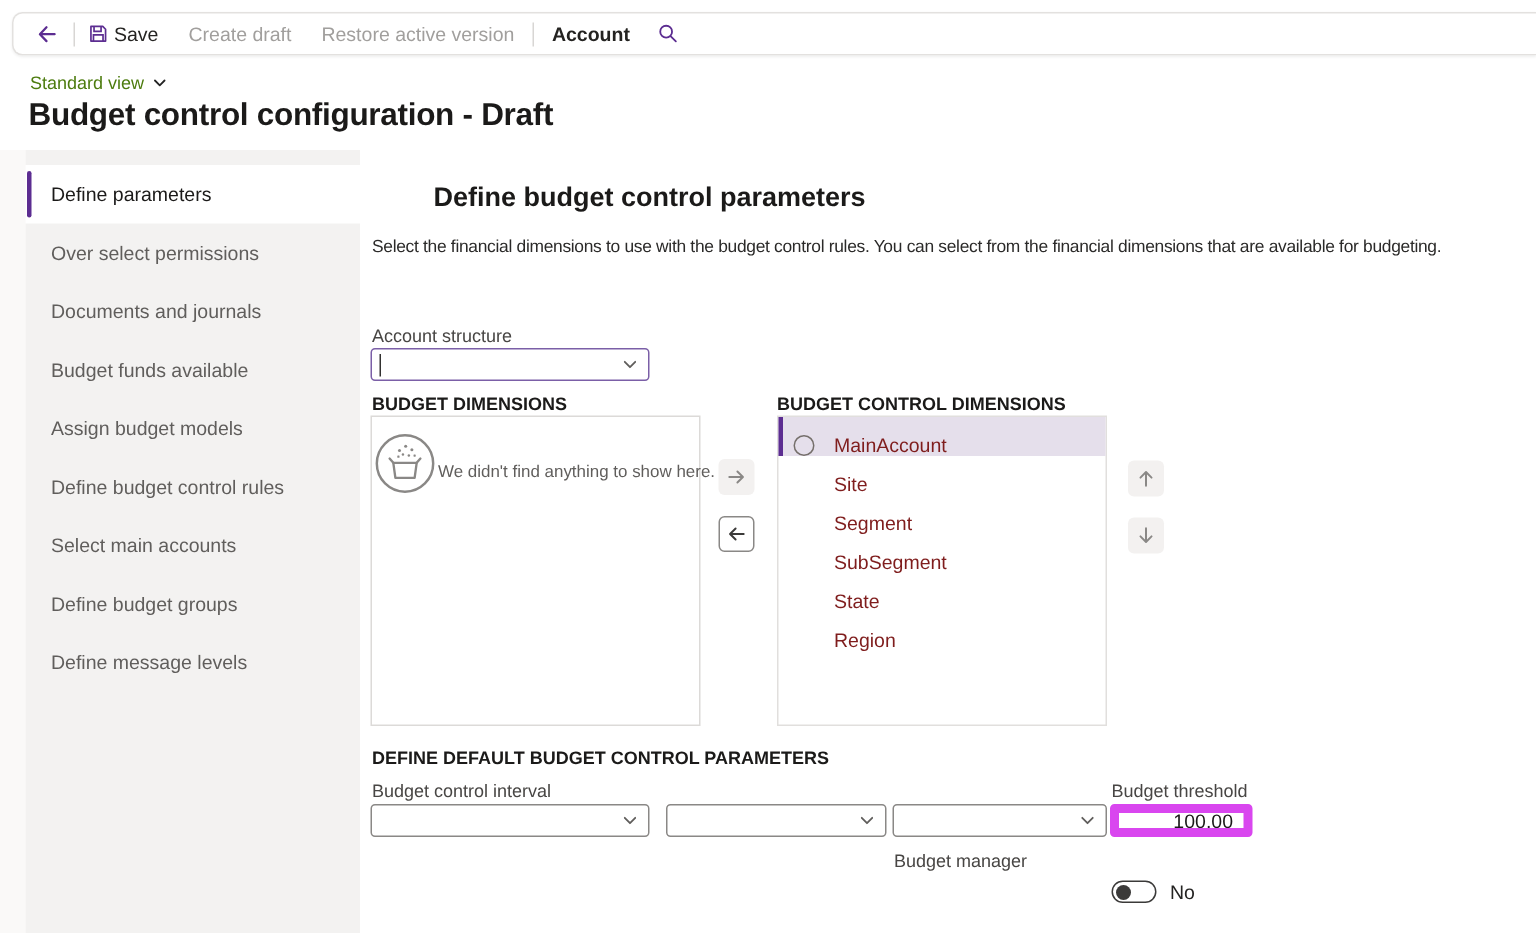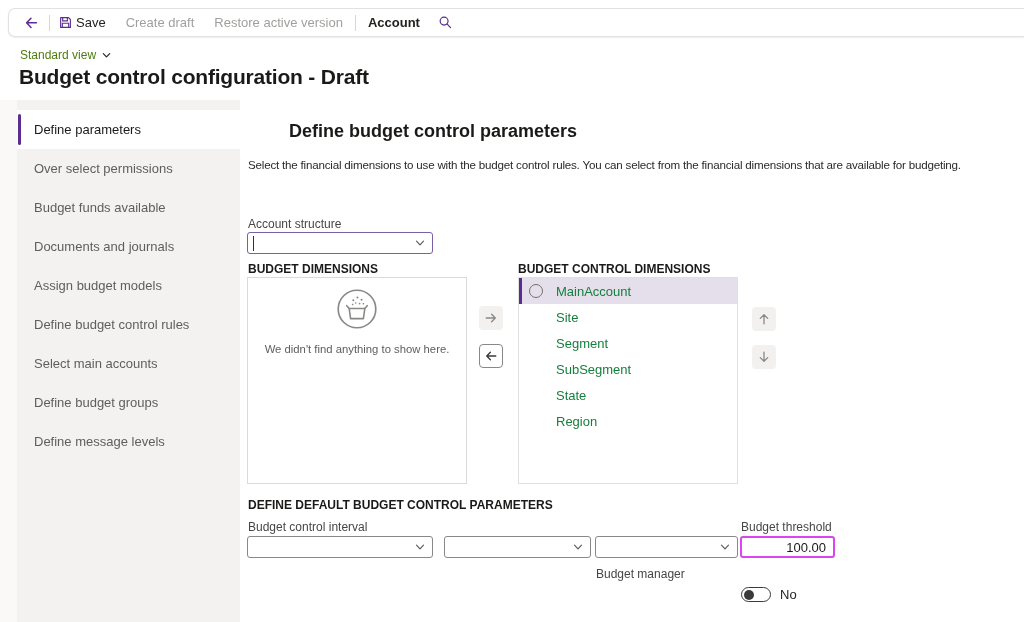--- a/index.html
+++ b/index.html
@@ -40,37 +40,37 @@
     display:flex; align-items:center; justify-content:flex-end; padding-right:6px; cursor:pointer; }
   .combo.focused { border-color:#7B5FA7; }
   .caret { position:absolute; left:5px; top:3px; width:1px; height:15px; background:#323130; }
 
   .list-title-left  { left:8px; top:162px; }
   .list-title-right { left:278px; top:162px; }
   .listbox { position:absolute; top:177px; width:220px; height:207px; background:#fff; border:1px solid #DCDAD8; }
   #left-box { left:7px; }
   #right-box { left:278px; border-color:#E1DFDD; }
 
-  .empty { display:flex; flex-direction:column; align-items:center; padding-top:9px; }
+  .empty { display:flex; flex-direction:row; align-items:center; padding-top:9px; }
   .empty-text { margin-top:12px; font-size:11.3px; color:#605E5C; white-space:nowrap; }
 
-  .dim-row { height:26px; display:flex; align-items:center; padding-left:37px; font-size:13px; color:#15803d; cursor:pointer; }
+  .dim-row { height:26px; display:flex; align-items:flex-end; padding-left:37px; font-size:13px; color:#7f1d1d; cursor:pointer; }
   .dim-row.selected { background:#E5DFEB; padding-left:0; }
   .dim-bar { width:3px; align-self:stretch; background:#5C2D91; }
   .radio { width:14px; height:14px; border:1px solid #756F6B; border-radius:50%; margin-left:7px; margin-right:13px; background:transparent; flex:none; }
 
   .arrow-btn { position:absolute; width:24px; height:24px; border-radius:4px; display:flex; align-items:center; justify-content:center; cursor:pointer; }
   .arrow-btn.ghost { background:#F3F1F0; }
   .arrow-btn.outlined { background:#fff; border:1px solid #8A8886; }
   #btn-right { left:239px; top:206px; }
   #btn-left  { left:239px; top:244px; }
   #btn-up    { left:512px; top:207px; }
   #btn-down  { left:512px; top:245px; }
 
-  .threshold-input { position:absolute; left:500px; top:436px; width:95px; height:22px; border:2px solid #d946ef;
+  .threshold-input { position:absolute; left:500px; top:436px; width:95px; height:22px; border:6px solid #d946ef;
     border-radius:3px; text-align:right; padding:0 7px; font-size:13px; color:#1B1A19; font-family:inherit; background:#fff; }
 
   .toggle-row { position:absolute; left:501px; top:487px; display:flex; align-items:center; gap:9px; cursor:pointer; }
   .switch { position:relative; width:30px; height:15px; border:1px solid #3B3A39; border-radius:9px; background:#fff; flex:none; }
   .knob { position:absolute; left:2px; top:1.5px; width:10px; height:10px; border-radius:50%; background:#3B3A39; }
   .toggle-state { font-size:13px; color:#252423; }
 
   svg { display:block; }
 </style>
 </head>
@@ -123,24 +123,24 @@
 
   <div class="left-strip"></div>
   <div class="side-panel">
     <div class="nav-item selected">
         <span>Define parameters</span>
       </div>
     <div class="nav-item">
         <span>Over select permissions</span>
       </div>
     <div class="nav-item">
+        <span>Documents and journals</span>
+      </div>
+    <div class="nav-item">
         <span>Budget funds available</span>
-      </div>
-    <div class="nav-item">
-        <span>Documents and journals</span>
       </div>
     <div class="nav-item">
         <span>Assign budget models</span>
       </div>
     <div class="nav-item">
         <span>Define budget control rules</span>
       </div>
     <div class="nav-item">
         <span>Select main accounts</span>
       </div>

